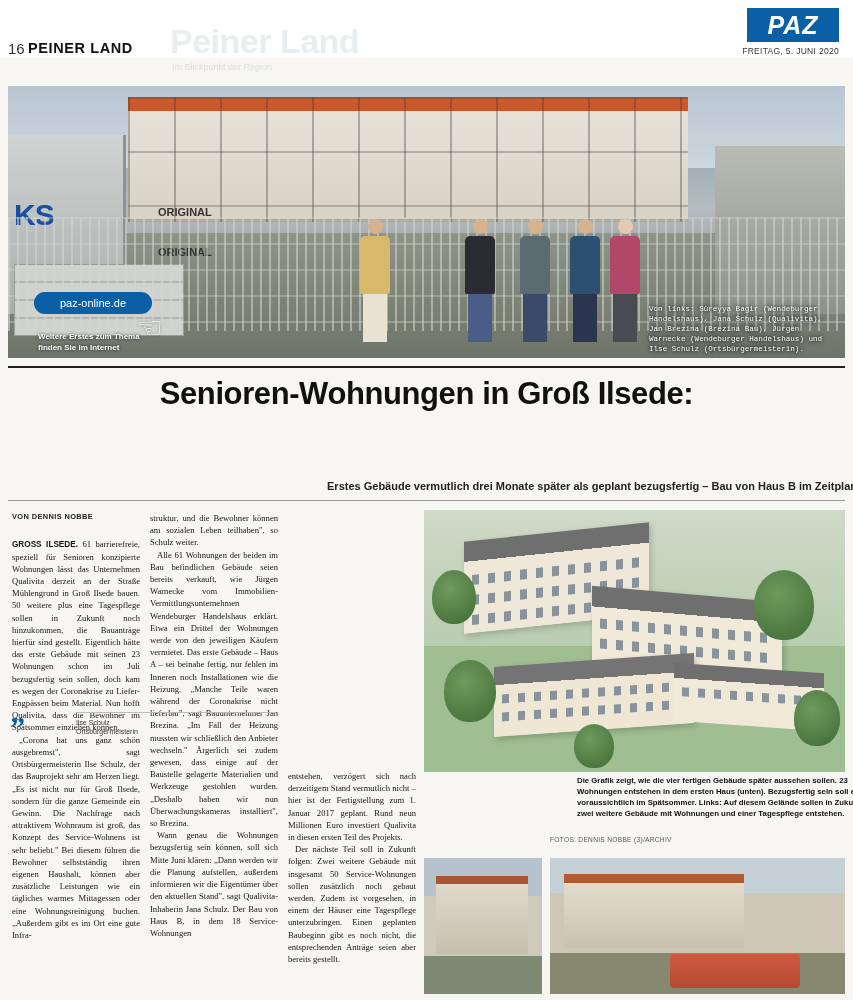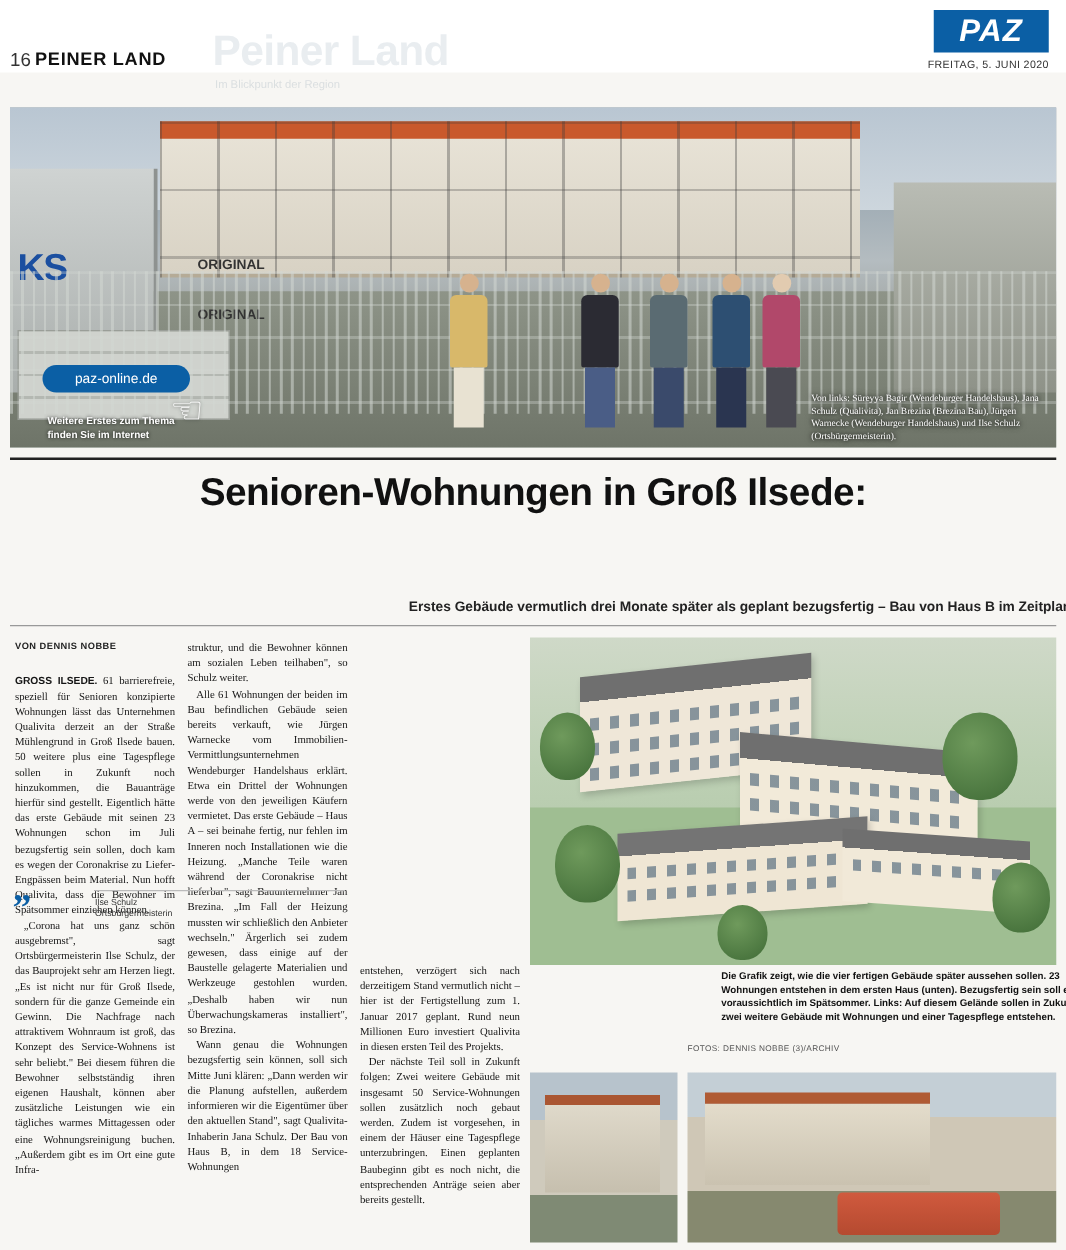--- a/index.html
+++ b/index.html
@@ -152,21 +152,21 @@
   }
   .person .head { width: 15px; height: 15px; border-radius: 50%; margin: 0 auto 2px; background:#d6b28e; }
   .person .body { width: 30px; height: 58px; margin: 0 auto; border-radius: 5px 5px 2px 2px; }
   .person .legs { width: 24px; height: 48px; margin: 0 auto; background: #2c3a52; }
 
   
   .photo-caption {
     position: absolute;
     right: 6px; bottom: 4px;
     width: 190px;
-    font-family: Liberation Serif, serif;
+    font-family: Liberation Mono, monospace;
     font-size: 7.6px;
     line-height: 1.32;
     color: #ffffff;
     text-shadow: 0 0 3px rgba(0,0,0,0.9), 0 0 6px rgba(0,0,0,0.7);
   }
   
   .paz-badge {
     position: absolute;
     left: 26px; bottom: 44px;
     width: 118px; height: 22px;

